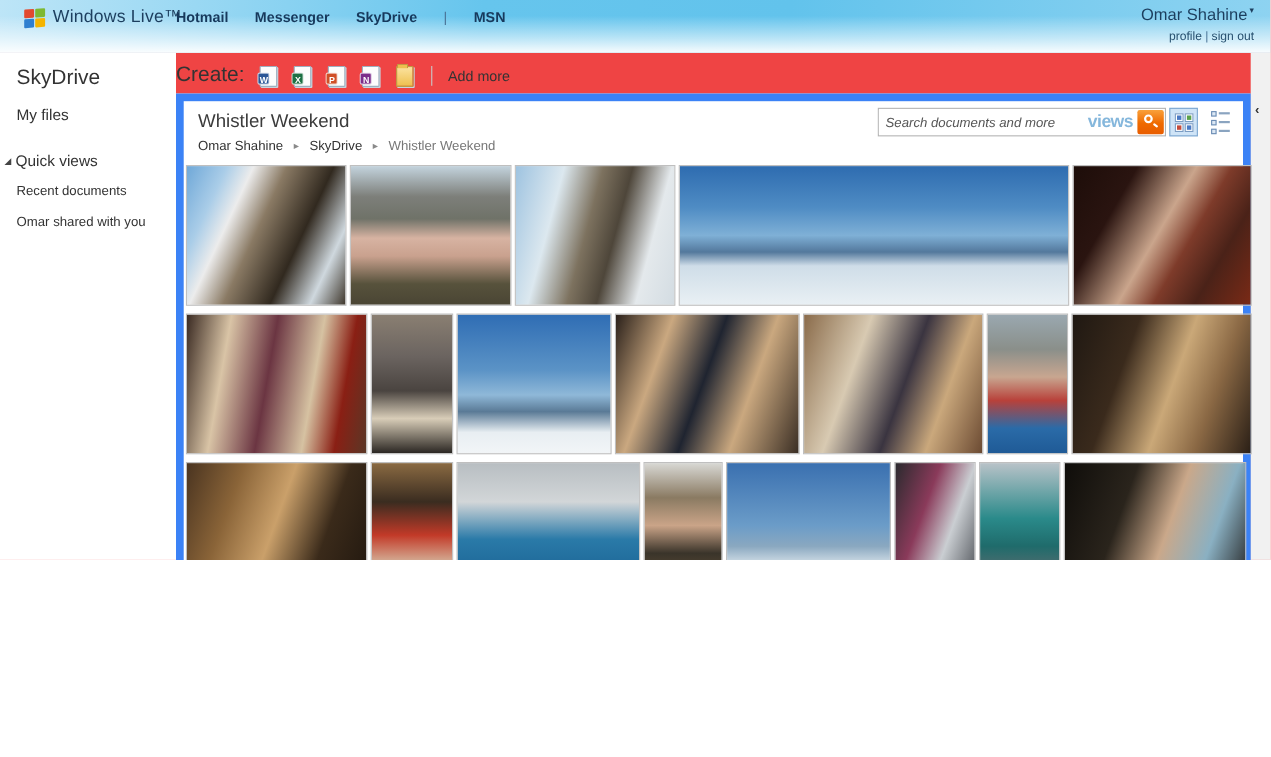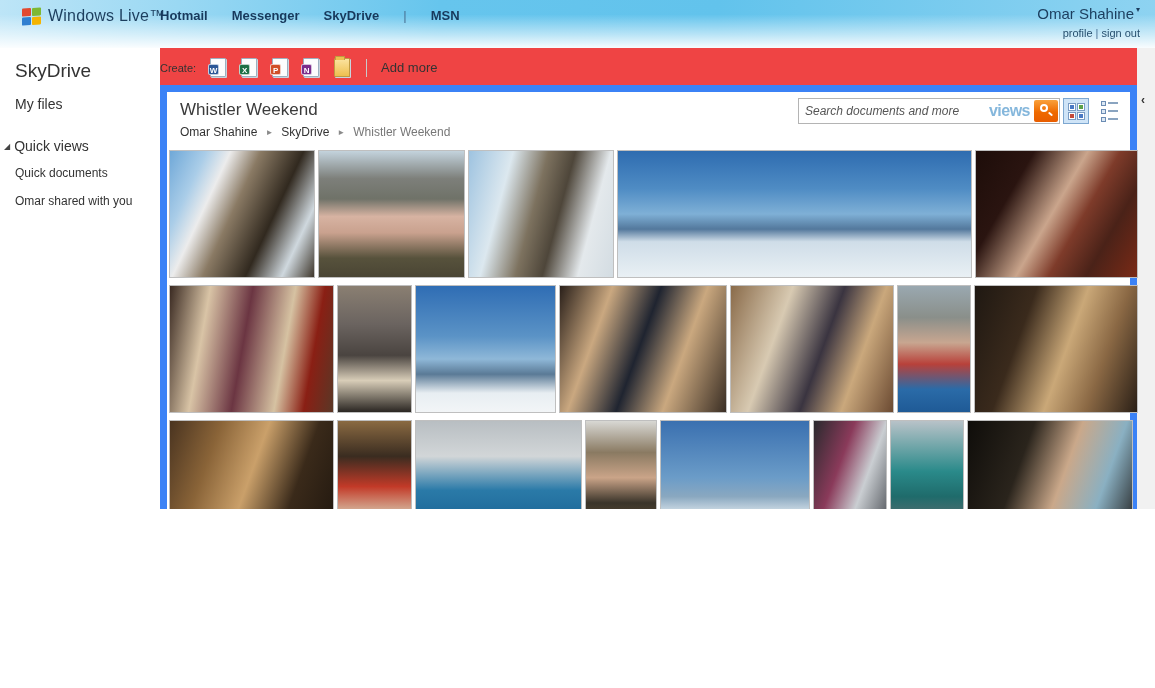--- a/index.html
+++ b/index.html
@@ -43,21 +43,21 @@
   .sb-myfiles { margin:14px 0 0 15px; font-size:14px; color:#333; cursor:pointer; }
   .sb-item { margin:8px 0 0 0; padding:3px 0 3px 15px; font-size:12px; color:#333; cursor:pointer; }
   .sb-item.selected { margin-left:5px; margin-right:6px; padding-left:10px;
     background:#d9eafb; border:1px solid #8fb6e2; }
   .sb-quick { margin:26px 0 0 4px; font-size:14px; color:#333; cursor:pointer; display:flex; align-items:center; gap:4px; }
   .sb-quick .tri { font-size:8px; color:#444; }
   .sb-sub { margin:10px 0 0 0; padding:2px 0 2px 15px; font-size:12px; color:#333; cursor:pointer; }
 
   
   .create-bar { position:absolute; left:160px; top:58px; display:flex; align-items:center; }
-  .create-label { font-size:11px; color:#333; margin-right:14px; }
+  .create-label { font-size:19px; color:#333; margin-right:14px; }
   .create-icons { display:flex; align-items:center; gap:15px; }
   .doc-icon { position:relative; width:16px; height:19px; background:#fdfdfd;
     border:1px solid #9db0c0; border-radius:1px; cursor:pointer;
     box-shadow:1px 1px 0 #c8d4de; }
   .doc-icon .badge { position:absolute; left:-3px; bottom:1px; width:11px; height:11px;
     color:#fff; font-size:8px; font-weight:bold; line-height:11px; text-align:center;
     border-radius:2px; border:1px solid rgba(255,255,255,.7); }
   .doc-icon.folder { background:linear-gradient(180deg,#fbe3a0,#eec04f); border:1px solid #c09b42; }
   .doc-icon.folder::before { content:""; position:absolute; left:0; top:-3px; width:8px; height:3px;
     background:#eec04f; border:1px solid #c09b42; border-bottom:none; border-radius:1px 1px 0 0; }
@@ -144,21 +144,21 @@
     <span class="chev">‹</span>
   </div>
 
   <div class="sidebar">
     <div class="sb-title">SkyDrive</div>
     <div class="sb-myfiles">My files</div>
     <div class="sb-quick">
       <span class="tri">◢</span>
       <span>Quick views</span>
     </div>
-    <div class="sb-sub">Quick documents</div>
+    <div class="sb-sub">Recent documents</div>
     <div class="sb-sub">Omar shared with you</div>
   </div>
 
   <div class="create-bar">
     <span class="create-label">Create:</span>
     <span class="create-icons">
         <span class="doc-icon">
           <span class="badge" style="background: rgb(43, 87, 151);">W</span>
         </span>
         <span class="doc-icon">

